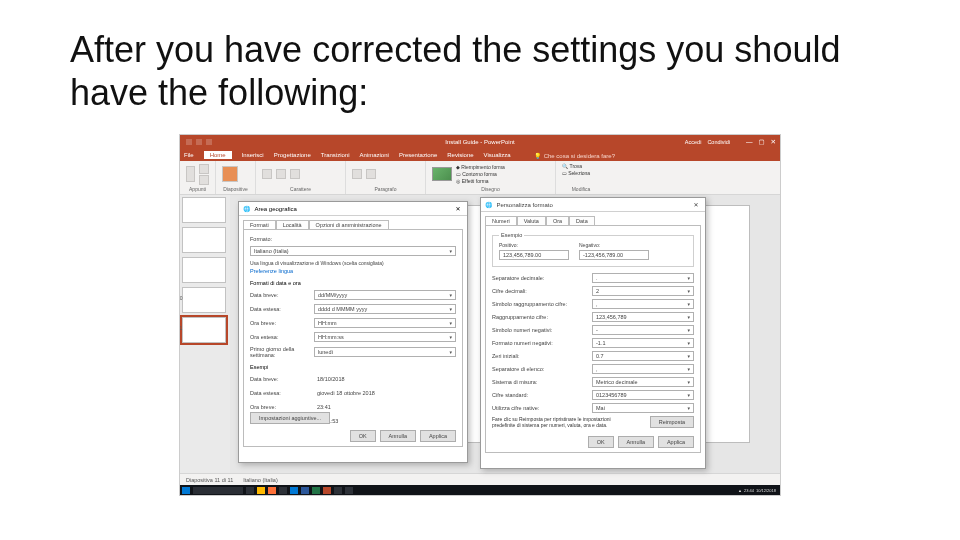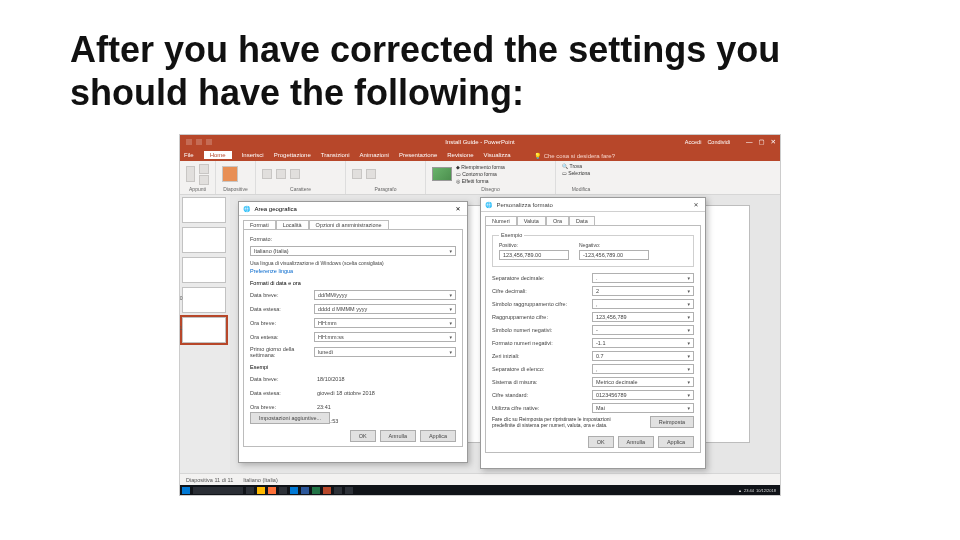--- a/index.html
+++ b/index.html
@@ -1,18 +1,18 @@
 <!DOCTYPE html>
 <html><head>
 <meta charset="utf-8">
 <style>
   * { box-sizing: border-box; margin: 0; padding: 0; }
   html, body { width: 960px; height: 540px; font-family: "Segoe UI", Arial, sans-serif; background: #fff; overflow: hidden; }
   .slide { position: relative; width: 960px; height: 540px; background: #fff; }
-  .heading { position: absolute; left: 70px; top: 28px; width: 820px; font-size: 36px; font-weight: 700; color: #111; line-height: 1.2; }
+  .heading { position: absolute; left: 70px; top: 28px; width: 820px; font-size: 36px; font-weight: 400; color: #111; line-height: 1.2; }
   .shot { position: absolute; left: 180px; top: 135px; width: 600px; height: 360px; background: #f3f3f3; box-shadow: 0 0 0 1px #ccc; font-size: 6.5px; color: #444; }
   
   .pp-title { position: absolute; left: 0; top: 0; width: 100%; height: 14px; background: #b7472a; display: flex; align-items: center; color: #fff; }
   .pp-title .sys { position: absolute; right: 4px; display: flex; gap: 6px; }
   .pp-title .center { margin: 0 auto; font-size: 6px; }
   .pp-title .right-account { position: absolute; right: 50px; display:flex; gap:6px; font-size:5.5px;}
   .pp-title .qat { position:absolute; left:6px; display:flex; gap:4px; align-items:center;}
   .pp-title .qat span { width:6px; height:6px; }
   
   .pp-tabs { position: absolute; top: 14px; left: 0; width: 100%; height: 12px; background: #b7472a; display: flex; color: #fff; font-size: 6px; align-items: center; padding-left: 4px; gap: 10px; }

